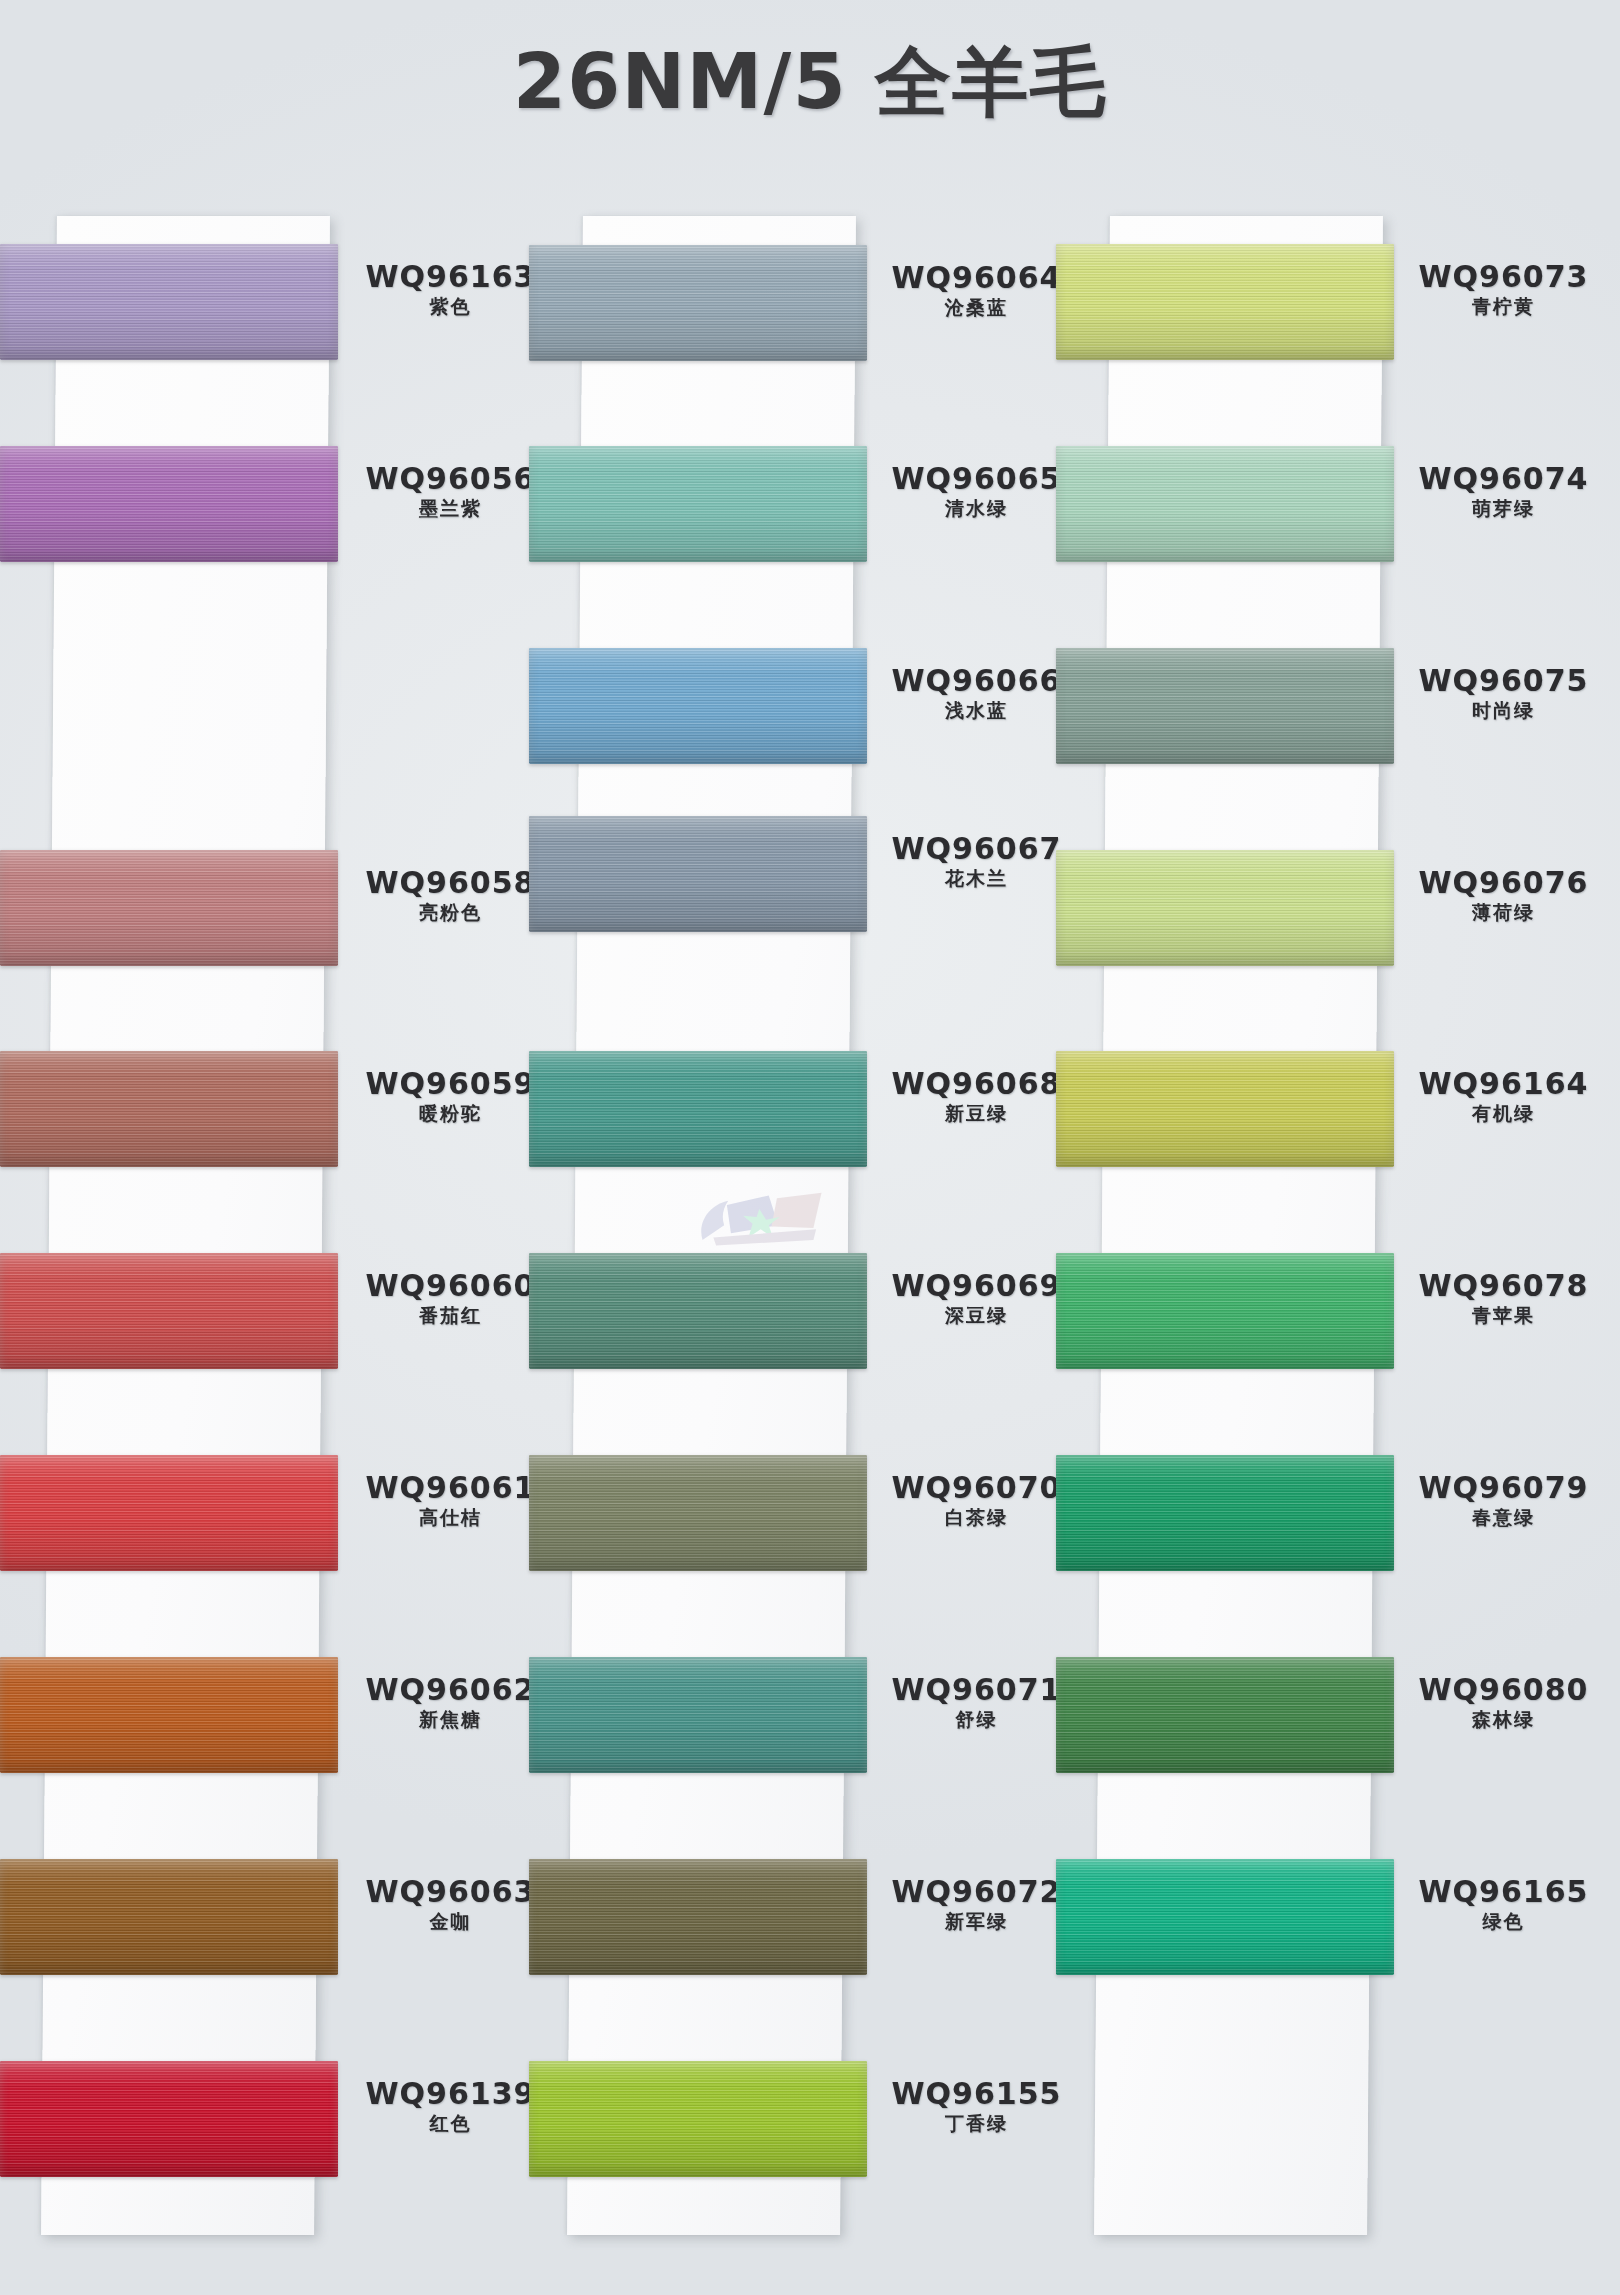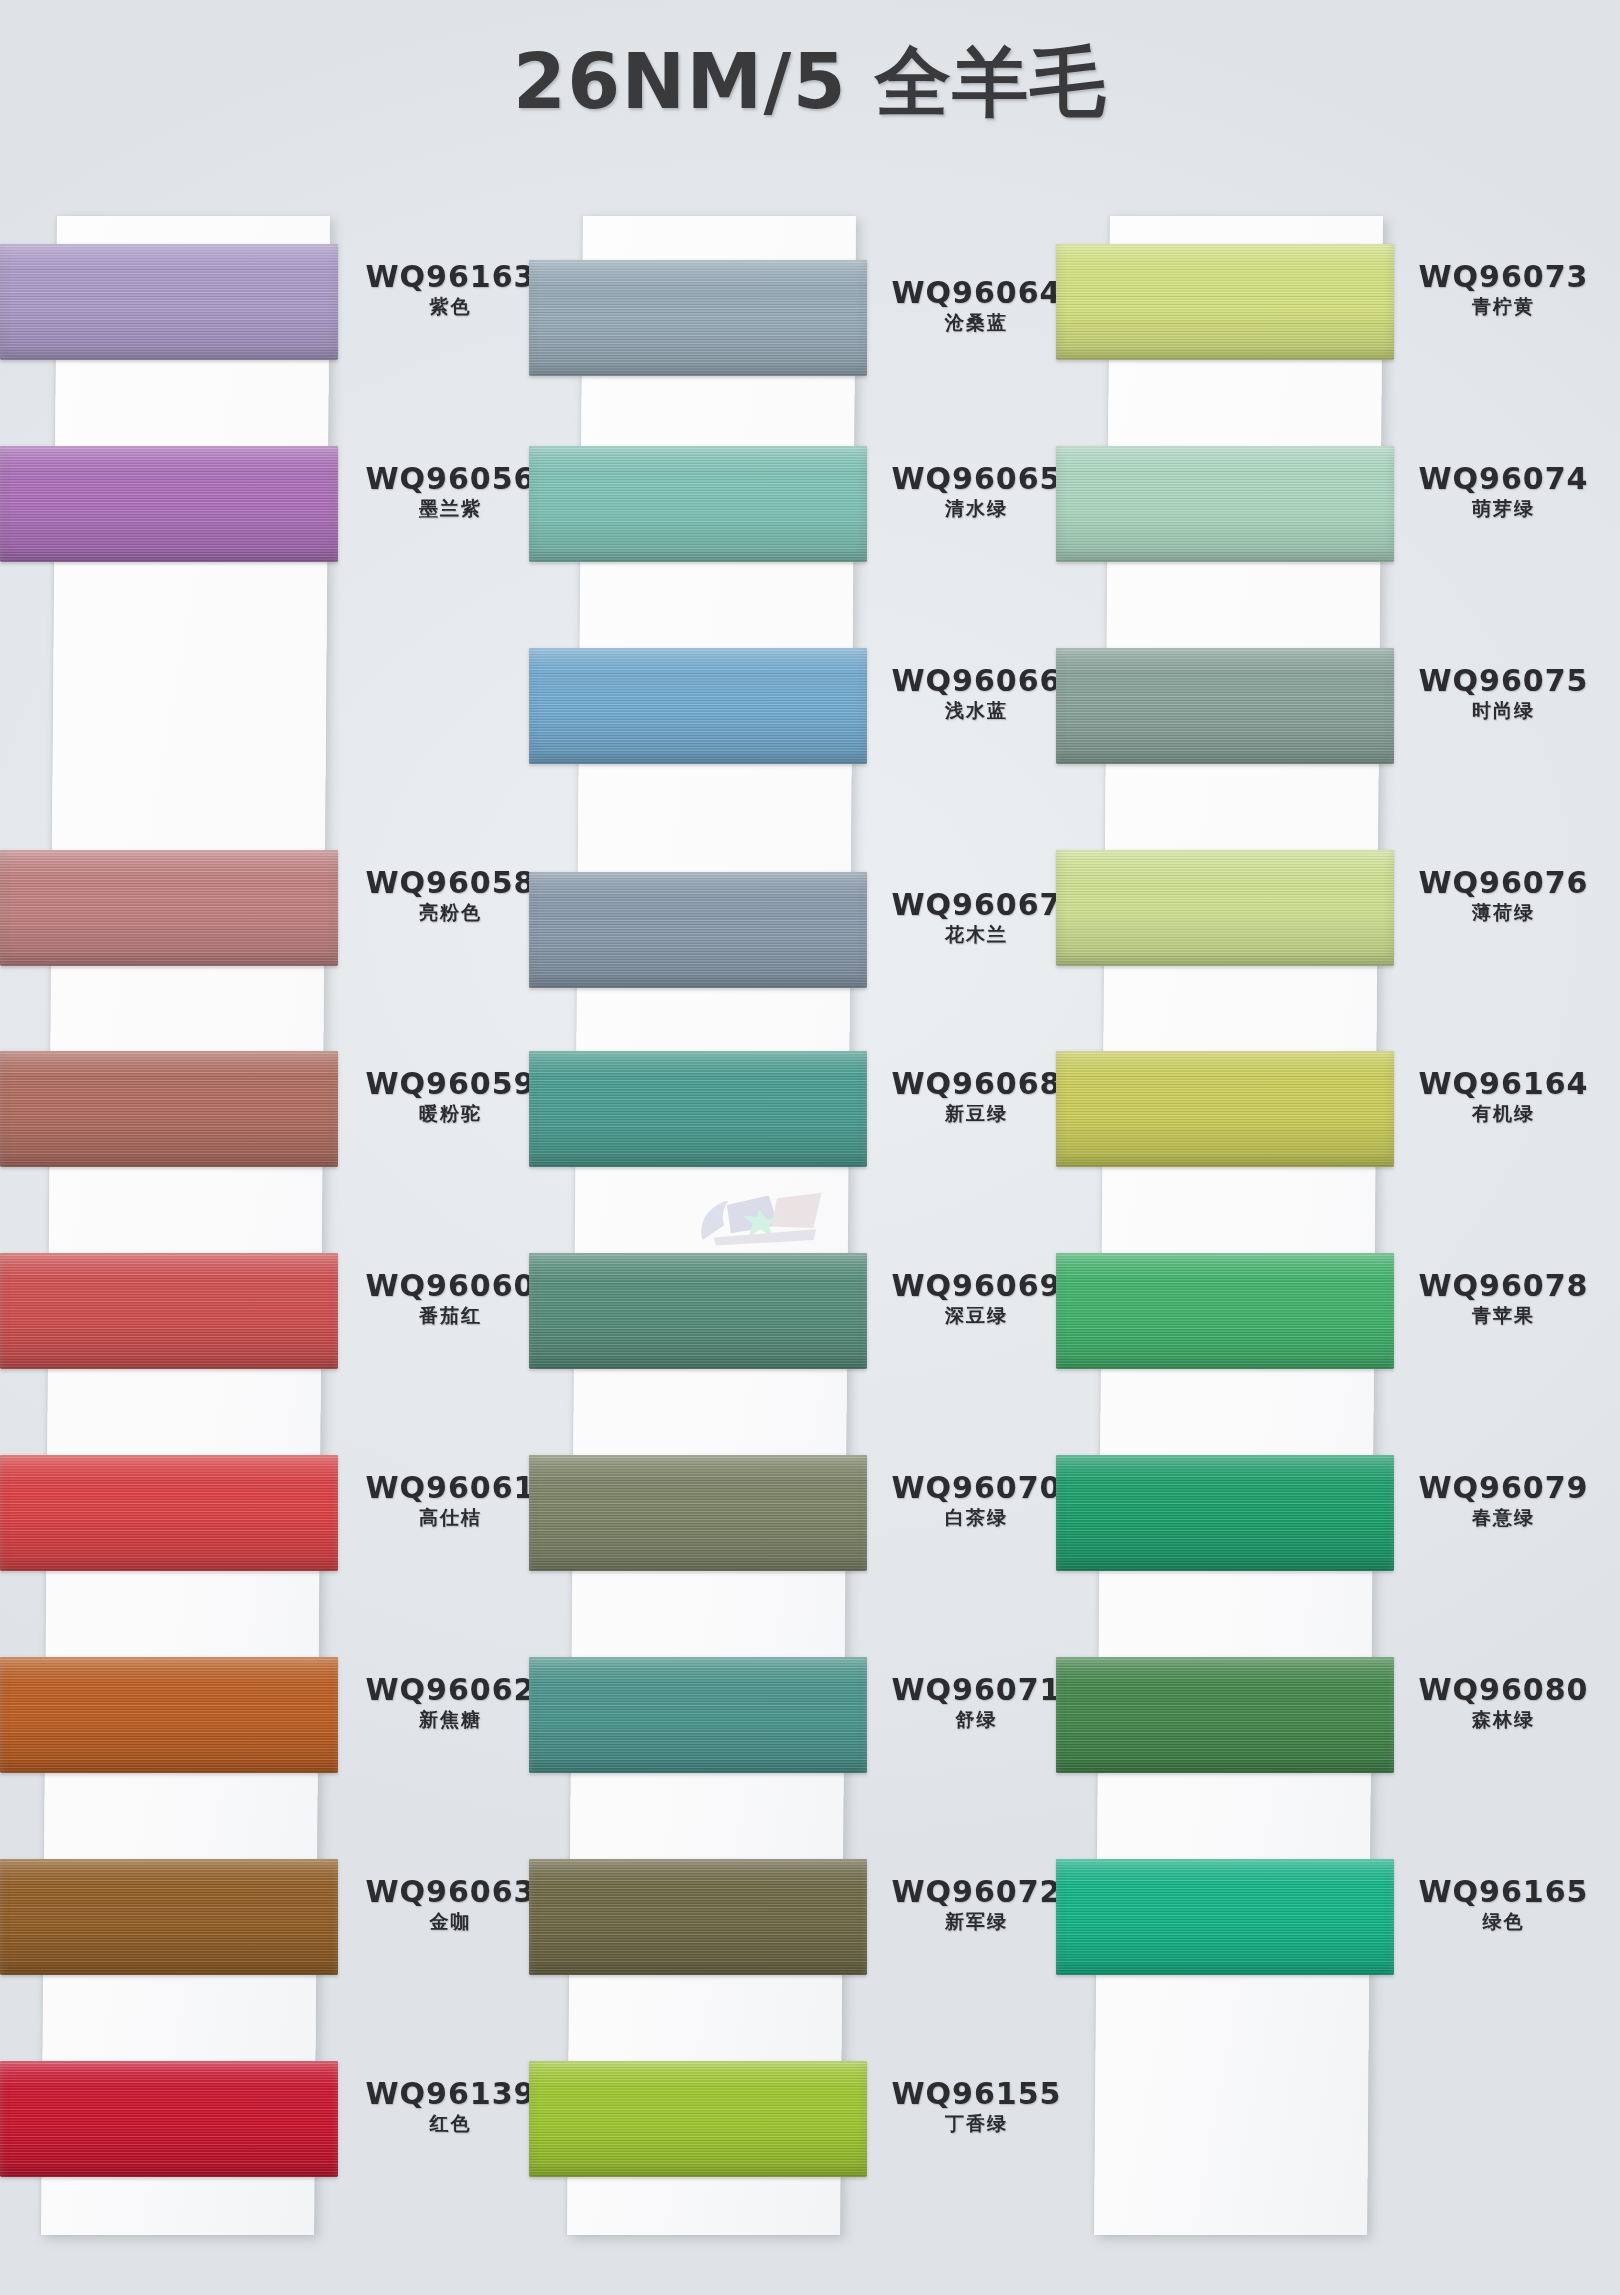--- a/index.html
+++ b/index.html
@@ -205,42 +205,42 @@
       <div class="row" style="top: 1817px;">
         <div class="skein" style="background-color: rgb(200, 16, 42);"></div>
         <div class="label">
           <div class="code">WQ96139</div>
           <div class="cname">红色</div>
         </div>
       </div>
     </div>
   <div class="column" id="col-1">
     <div class="card-strip"></div>
-  <div class="row" style="top: 16px;">
+  <div class="row" style="top: 1px;">
         <div class="skein" style="background-color: rgb(149, 168, 181);"></div>
         <div class="label">
           <div class="code">WQ96064</div>
           <div class="cname">沧桑蓝</div>
         </div>
       </div>
       <div class="row" style="top: 202px;">
         <div class="skein" style="background-color: rgb(124, 192, 180);"></div>
         <div class="label">
           <div class="code">WQ96065</div>
           <div class="cname">清水绿</div>
         </div>
       </div>
       <div class="row" style="top: 404px;">
         <div class="skein" style="background-color: rgb(111, 168, 207);"></div>
         <div class="label">
           <div class="code">WQ96066</div>
           <div class="cname">浅水蓝</div>
         </div>
       </div>
-      <div class="row" style="top: 628px;">
+      <div class="row" style="top: 572px;">
         <div class="skein" style="background-color: rgb(134, 151, 168);"></div>
         <div class="label">
           <div class="code">WQ96067</div>
           <div class="cname">花木兰</div>
         </div>
       </div>
       <div class="row" style="top: 807px;">
         <div class="skein" style="background-color: rgb(70, 154, 141);"></div>
         <div class="label">
           <div class="code">WQ96068</div>

